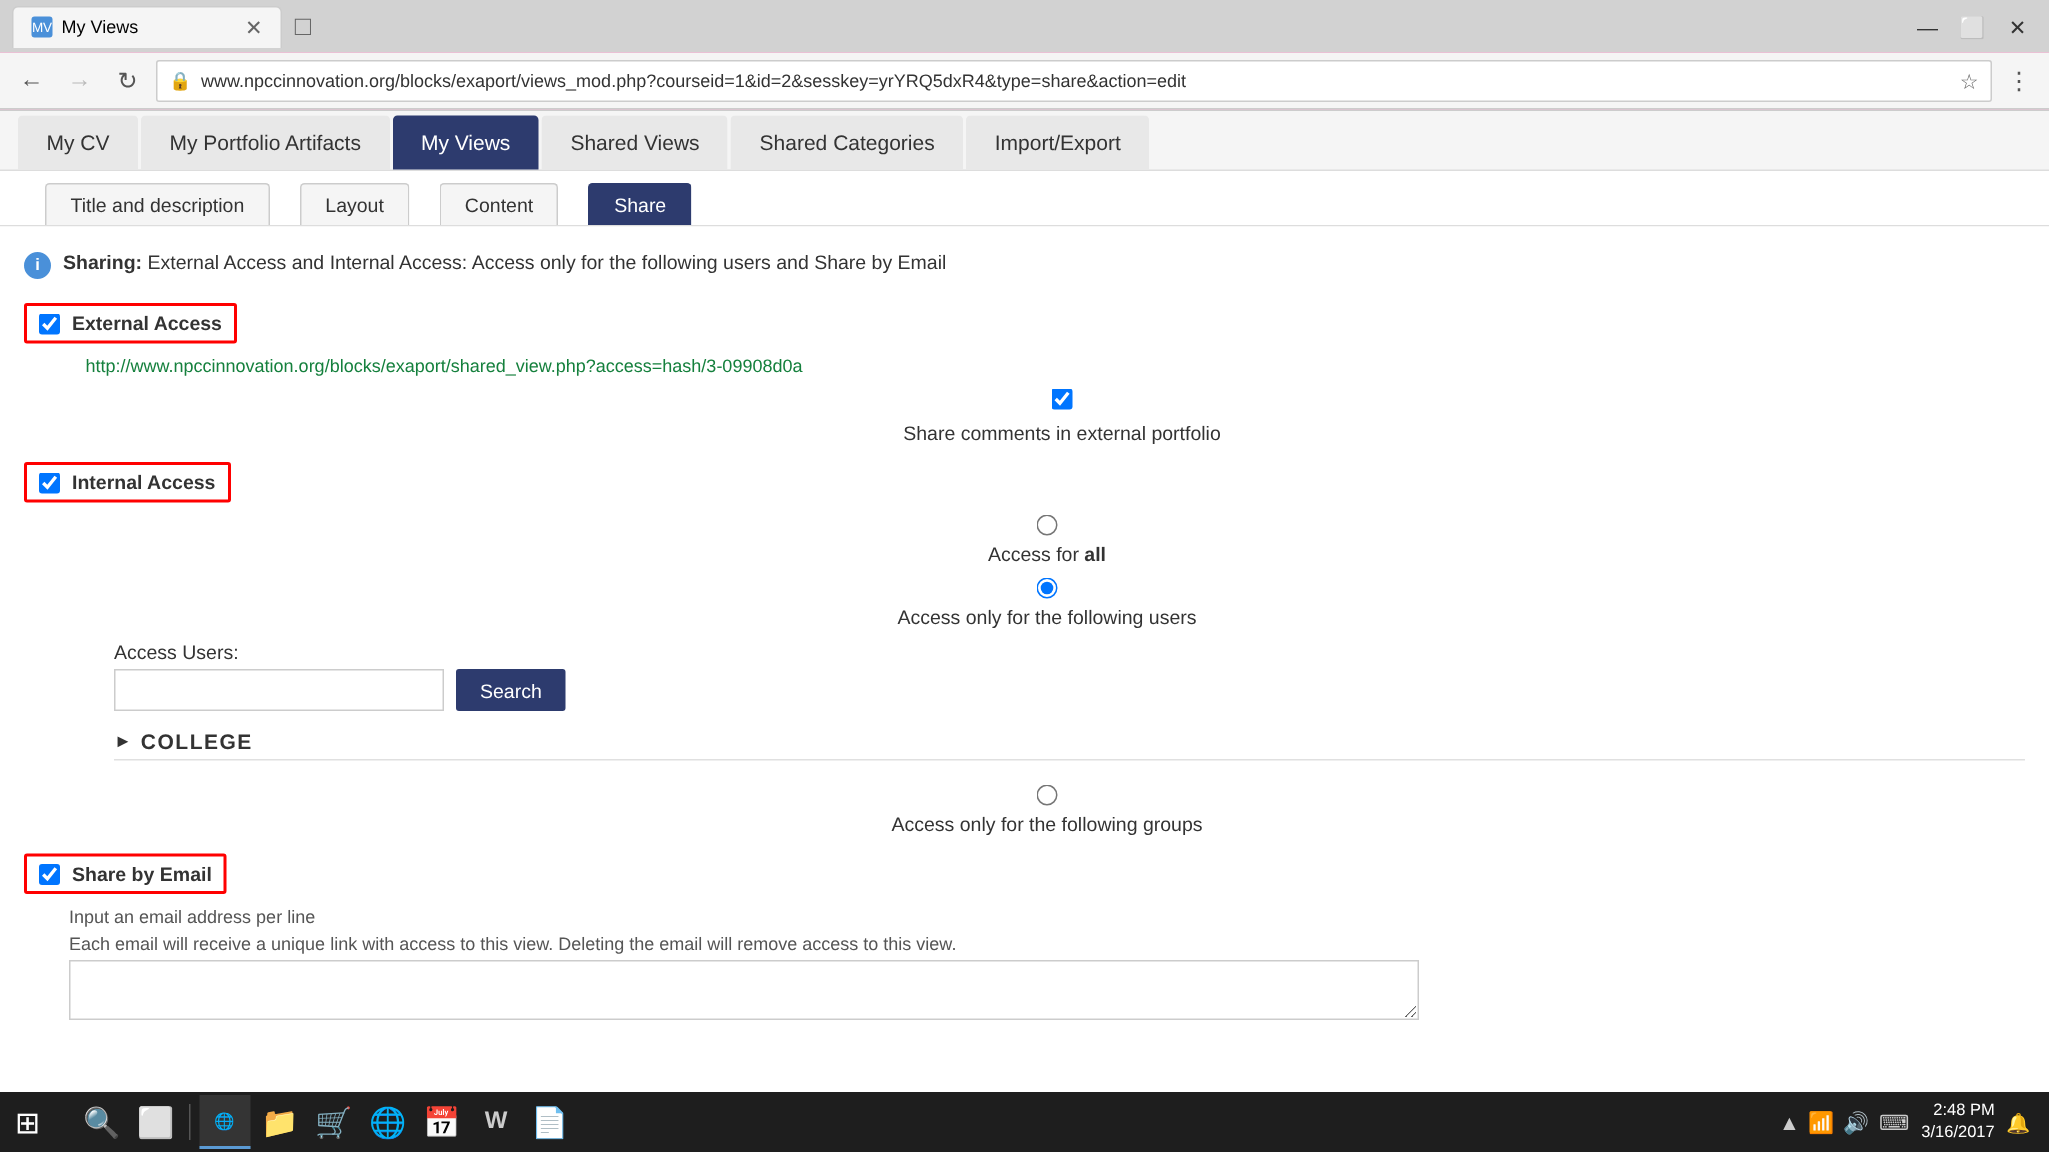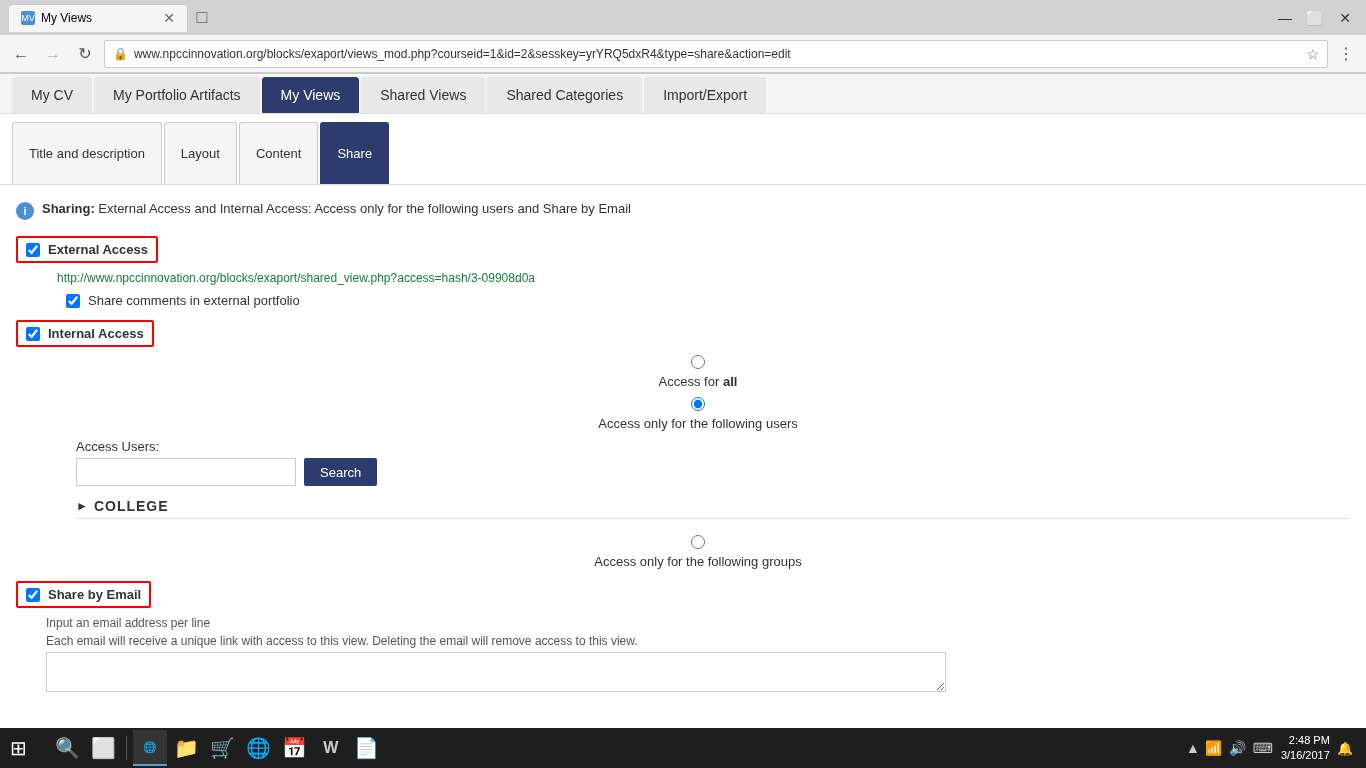--- a/index.html
+++ b/index.html
@@ -29,40 +29,40 @@
     
     .page-content { background: white; height: calc(768px - 73px - 40px); }
 
     
     .nav-tabs { display: flex; background: #f5f5f5; border-bottom: 1px solid #ddd; height: 40px; align-items: flex-end; padding: 0 12px; }
     .nav-tab { padding: 8px 18px; font-size: 14px; cursor: pointer; border: 1px solid transparent; margin-right: 2px; border-radius: 3px 3px 0 0; background: #e8e8e8; color: #333; height: 36px; display: flex; align-items: center; }
     .nav-tab.active { background: #2d3b6e; color: white; border-color: #2d3b6e; }
 
     
     .sub-tabs { display: flex; border-bottom: 1px solid #ddd; padding: 8px 12px 0; gap: 2px; background: white; }
-    .sub-tab { padding: 23px 16px; font-size: 13px; cursor: pointer; border: 1px solid #ccc; border-bottom: none; background: #f5f5f5; color: #333; border-radius: 3px 3px 0 0; }
+    .sub-tab { padding: 6px 16px; font-size: 13px; cursor: pointer; border: 1px solid #ccc; border-bottom: none; background: #f5f5f5; color: #333; border-radius: 3px 3px 0 0; margin-left: 18px; }
     .sub-tab.active { background: #2d3b6e; color: white; border-color: #2d3b6e; }
 
     
     .main-area { padding: 16px; background: white; overflow-y: auto; height: calc(768px - 73px - 40px - 40px); }
 
     .sharing-header { display: flex; align-items: flex-start; margin-bottom: 16px; gap: 8px; }
     .info-icon { width: 18px; height: 18px; background: #4a90d9; border-radius: 50%; color: white; font-size: 11px; font-weight: bold; display: flex; align-items: center; justify-content: center; flex-shrink: 0; margin-top: 1px; }
     .sharing-text { font-size: 13px; color: #333; }
     .sharing-text strong { font-weight: bold; }
 
     
     .section { margin-bottom: 12px; }
     .checkbox-row { display: flex; align-items: center; gap: 8px; margin-bottom: 8px; }
     .checkbox-label-box { display: flex; align-items: center; gap: 8px; border: 2px solid red; padding: 4px 8px; border-radius: 2px; }
     .checkbox-label-box input[type="checkbox"] { width: 14px; height: 14px; cursor: pointer; }
     .checkbox-label-box label { font-size: 13px; font-weight: bold; color: #333; cursor: pointer; }
 
     .external-url { font-size: 12px; color: #15803d; margin-left: 41px; margin-bottom: 8px; }
-    .sub-checkbox-row { display: flex; align-items: center; gap: 8px; margin-left: 50px; margin-bottom: 8px; }
+    .sub-checkbox-row { display: flex; align-items: center; gap: 8px; margin-left: 50px; margin-bottom: 8px; flex-direction: column; }
     .sub-checkbox-row input[type="checkbox"] { width: 14px; height: 14px; }
     .sub-checkbox-row label { font-size: 13px; color: #333; }
 
     .radio-group { margin-left: 30px; }
     .radio-row { display: flex; align-items: center; gap: 5px; margin-bottom: 8px; flex-direction: column; }
     .radio-row input[type="radio"] { width: 14px; height: 14px; cursor: pointer; }
     .radio-row label { font-size: 13px; color: #333; }
     .radio-row label strong { font-weight: bold; }
 
     .search-users-row { margin-left: 30px; margin-bottom: 12px; }

